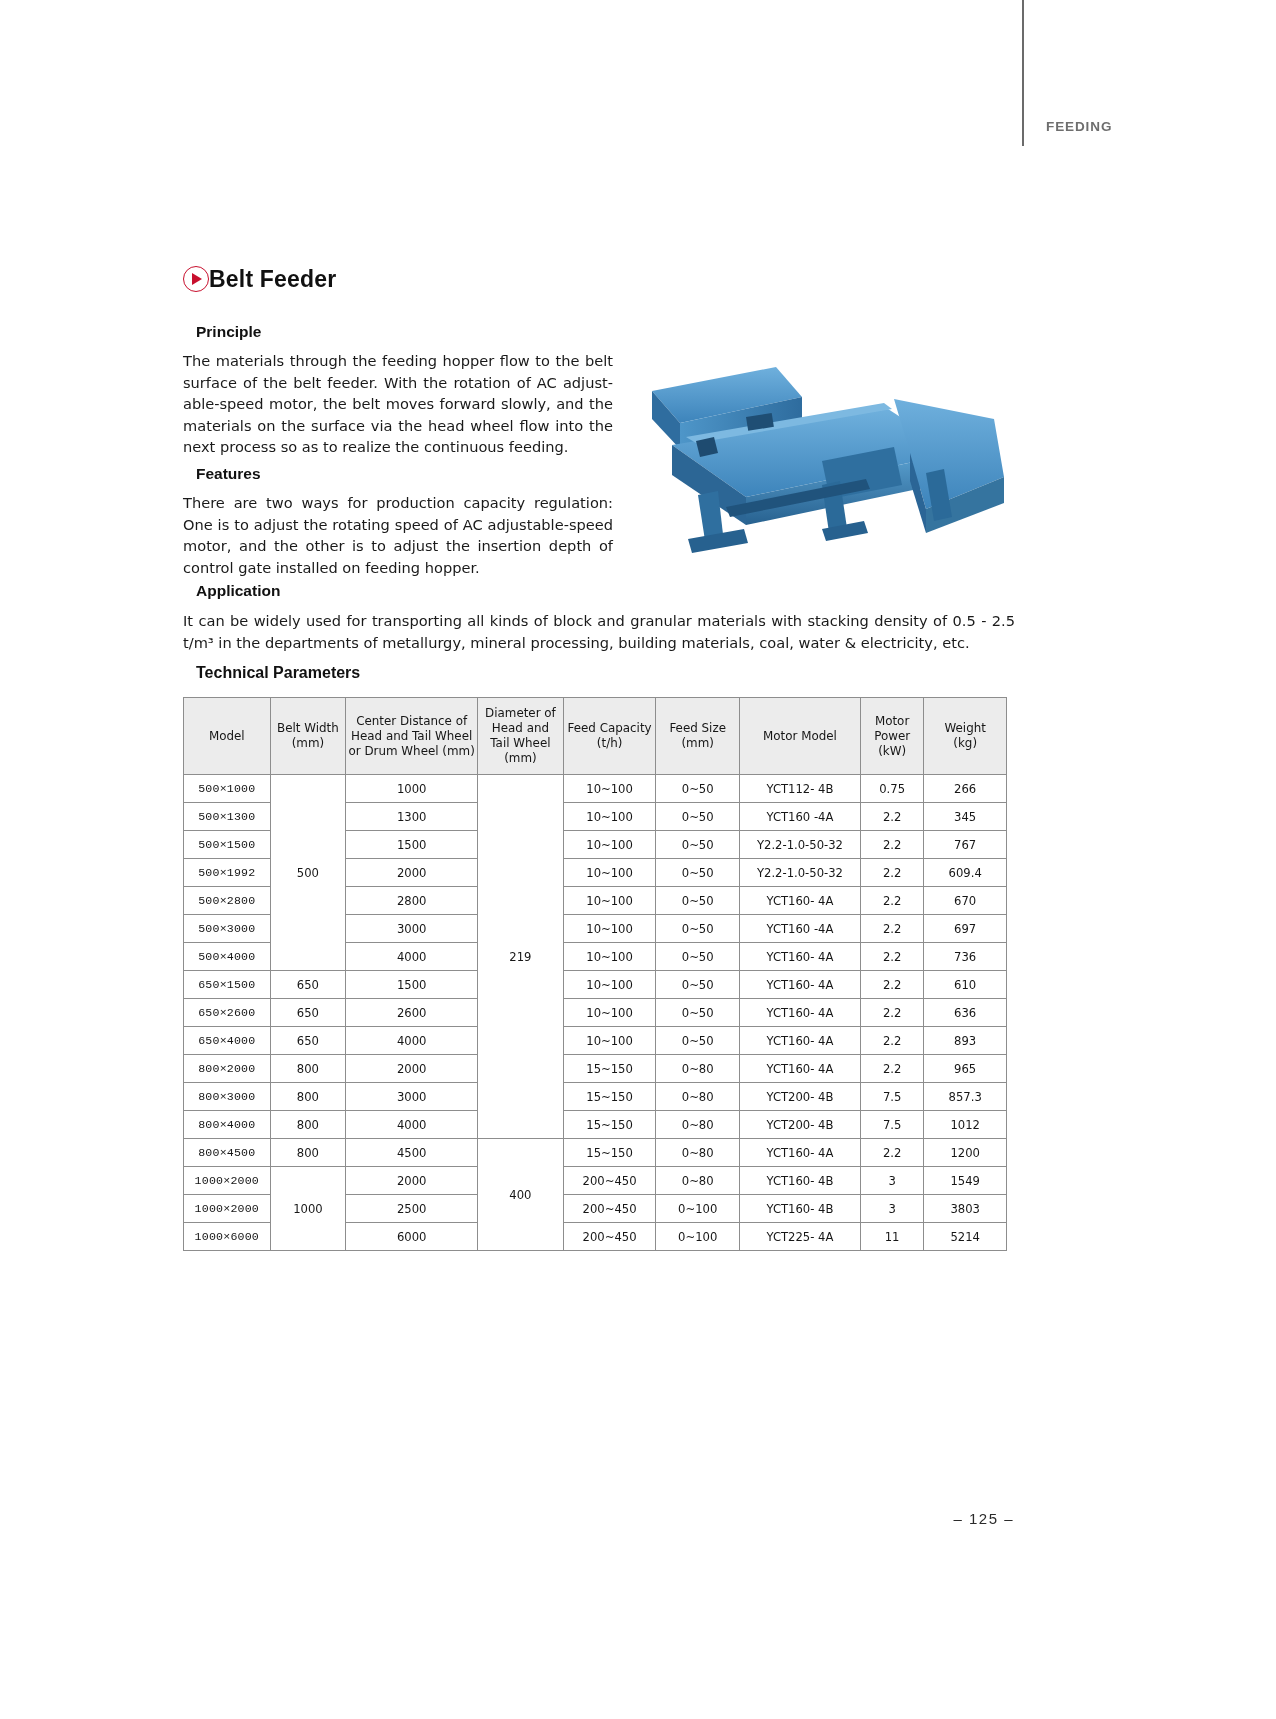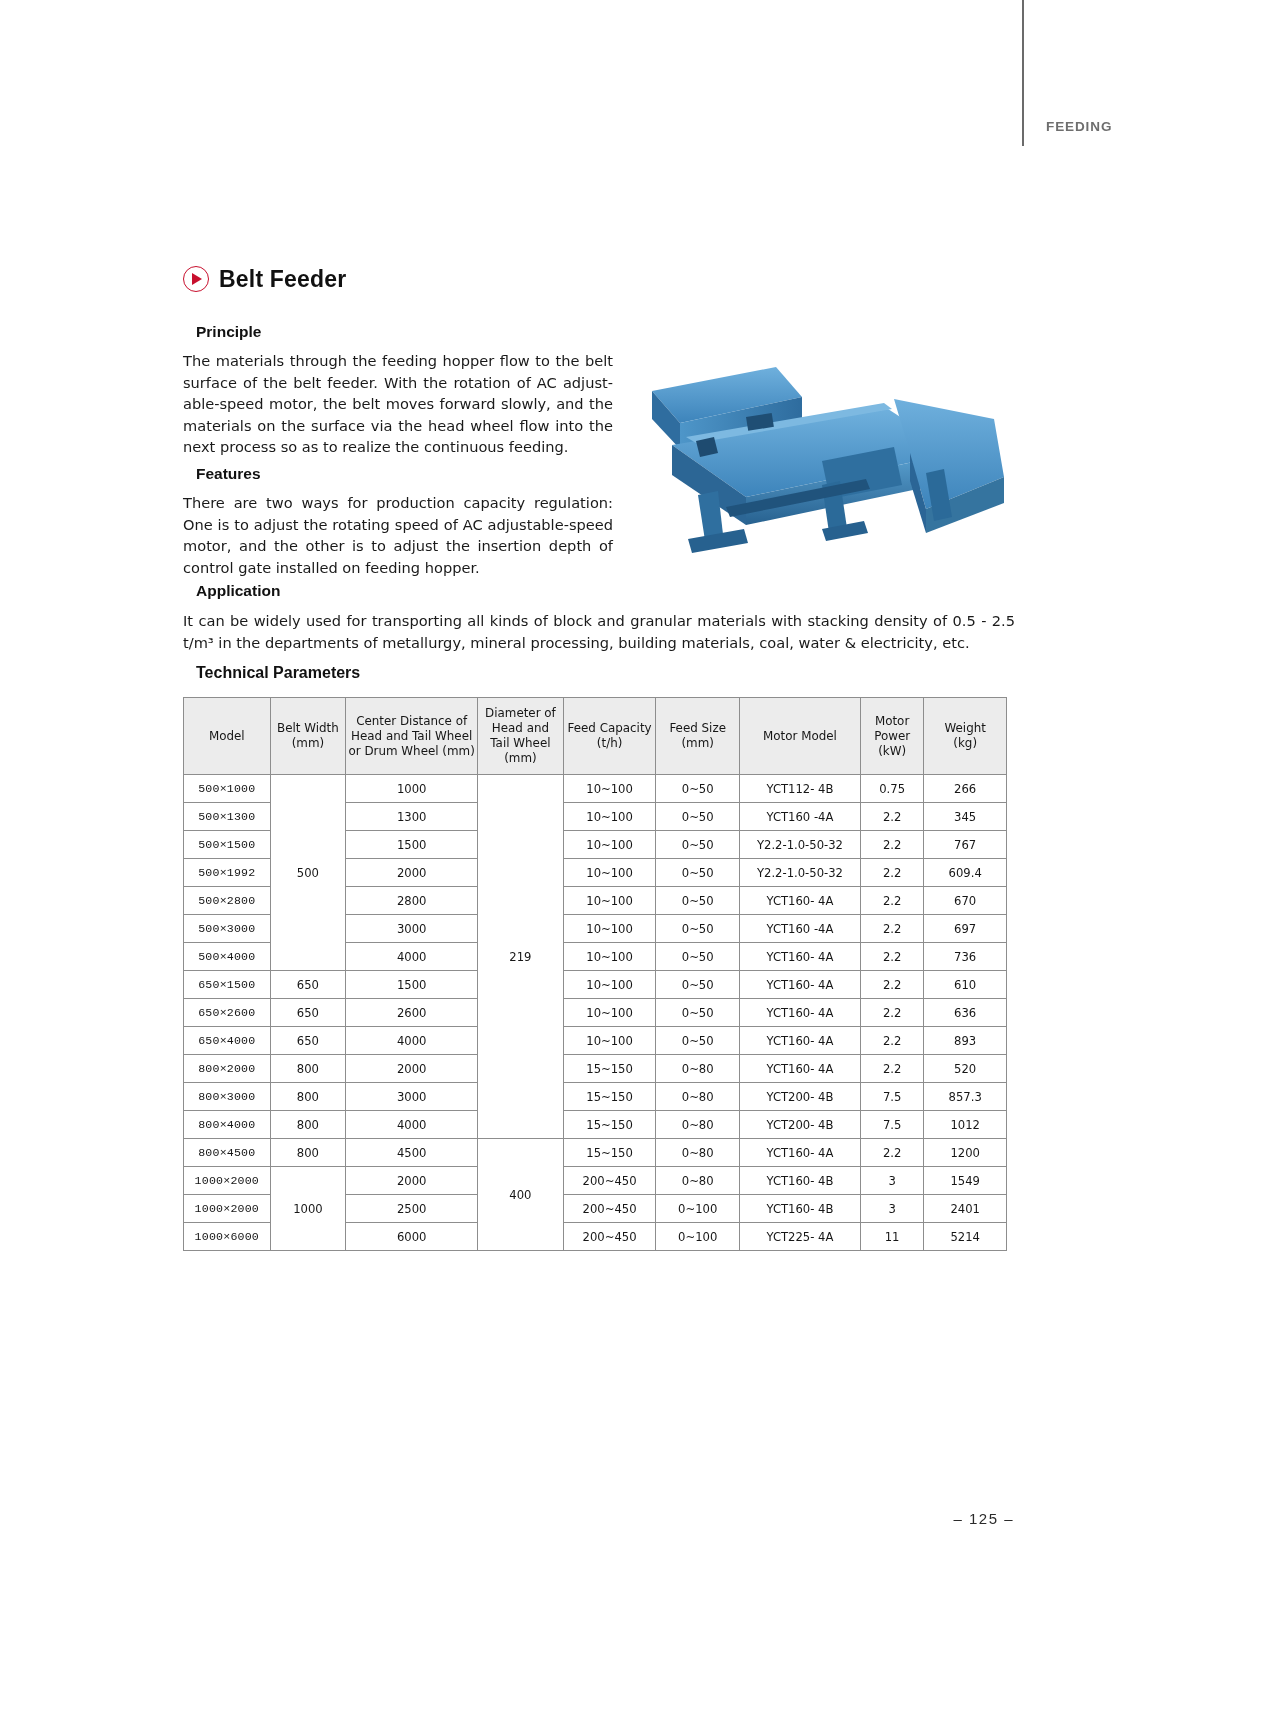--- a/index.html
+++ b/index.html
@@ -41,21 +41,21 @@
     position: absolute;
     left: 183px;
     top: 262px;
     width: 830px;
   }
 
   
   #title-row {
     display: flex;
     align-items: center;
-    gap: 10px;
+    gap: 0;
     height: 34px;
   }
   #title-bullet {
     width: 24px;
     height: 24px;
     border-radius: 50%;
     border: 1.6px solid #c8102e;
     position: relative;
     flex: 0 0 auto;
   }
@@ -385,21 +385,21 @@
             <td>893</td>
           </tr>
           <tr>
             <td class="model-cell">800×2000</td>
             <td class="wide-num" rowspan="1">800</td>
             <td class="wide-num">2000</td>
             <td>15~150</td>
             <td>0~80</td>
             <td>YCT160- 4A</td>
             <td>2.2</td>
-            <td>520</td>
+            <td>965</td>
           </tr>
           <tr>
             <td class="model-cell">800×3000</td>
             <td class="wide-num" rowspan="1">800</td>
             <td class="wide-num">3000</td>
             <td>15~150</td>
             <td>0~80</td>
             <td>YCT200- 4B</td>
             <td>7.5</td>
             <td>857.3</td>
@@ -435,21 +435,21 @@
             <td>3</td>
             <td>1549</td>
           </tr>
           <tr>
             <td class="model-cell">1000×2000</td>
             <td class="wide-num">2500</td>
             <td>200~450</td>
             <td>0~100</td>
             <td>YCT160- 4B</td>
             <td>3</td>
-            <td>2401</td>
+            <td>3803</td>
           </tr>
           <tr>
             <td class="model-cell">1000×6000</td>
             <td class="wide-num">6000</td>
             <td>200~450</td>
             <td>0~100</td>
             <td>YCT225- 4A</td>
             <td>11</td>
             <td>5214</td>
           </tr>

